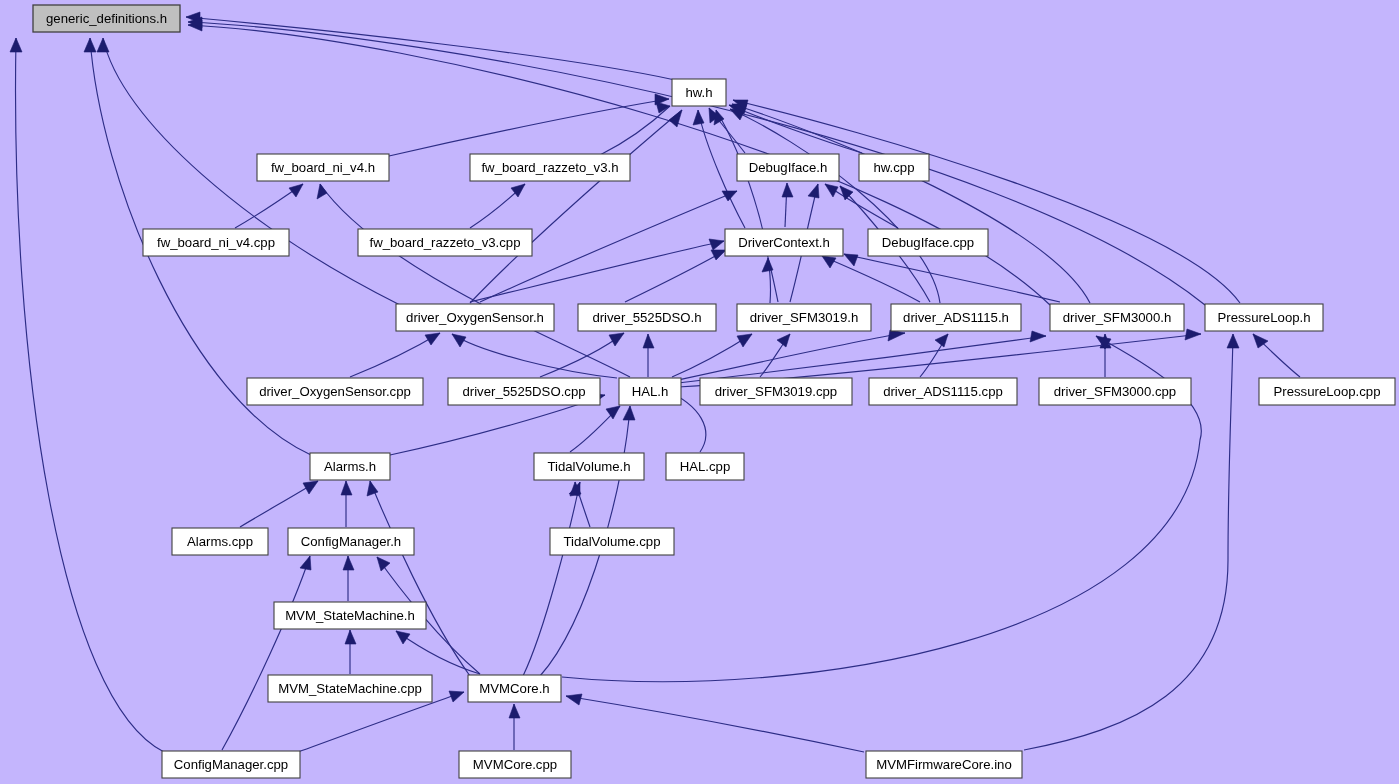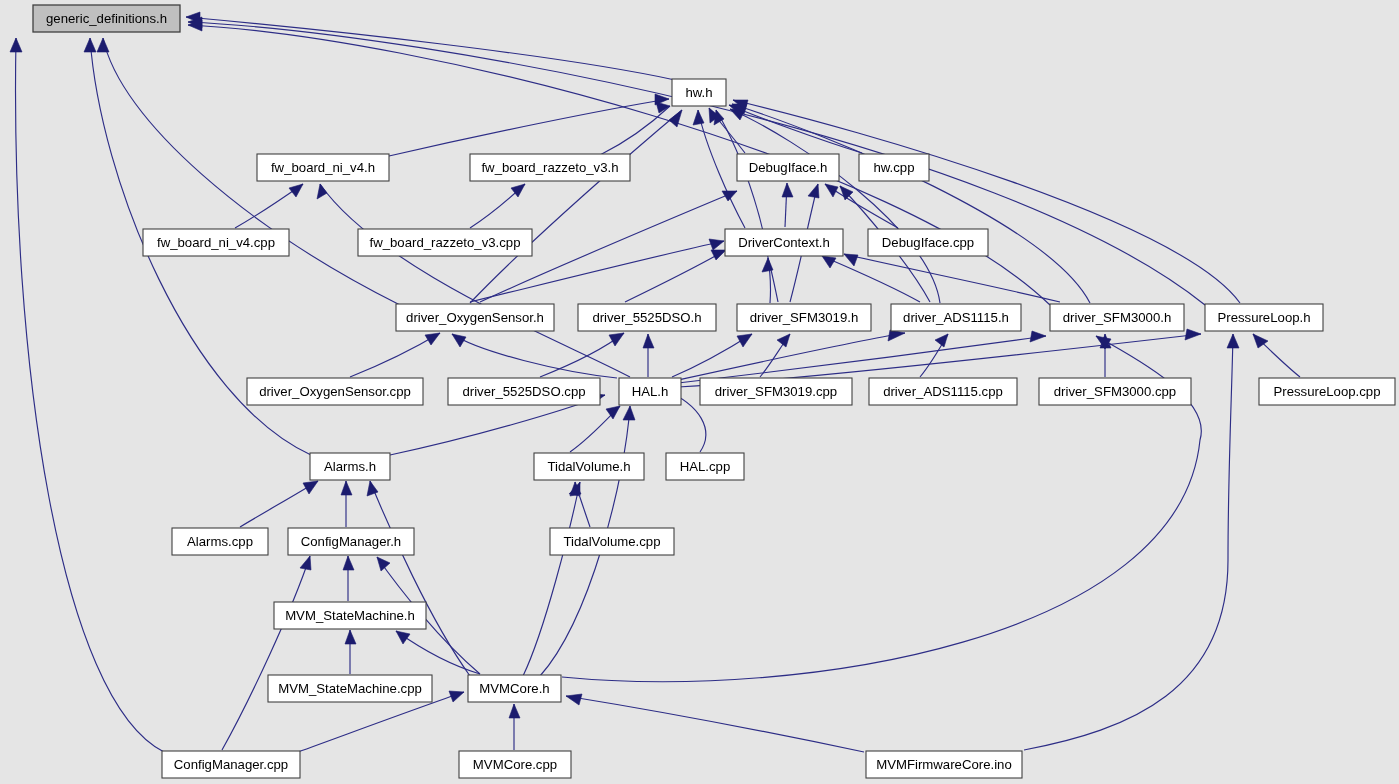--- a/index.html
+++ b/index.html
@@ -8,21 +8,21 @@
     padding: 0;
     background: #ffffff;
   }
   body {
     font-family: "Liberation Sans", sans-serif;
   }
   #graph-root {
     position: relative;
     width: 1399px;
     height: 784px;
-    background: #e5e5e5;
+    background: #c4b5fd;
     overflow: hidden;
   }
   #graph-svg {
     position: absolute;
     left: 0;
     top: 0;
     width: 1399px;
     height: 784px;
   }
   .edge-path {

